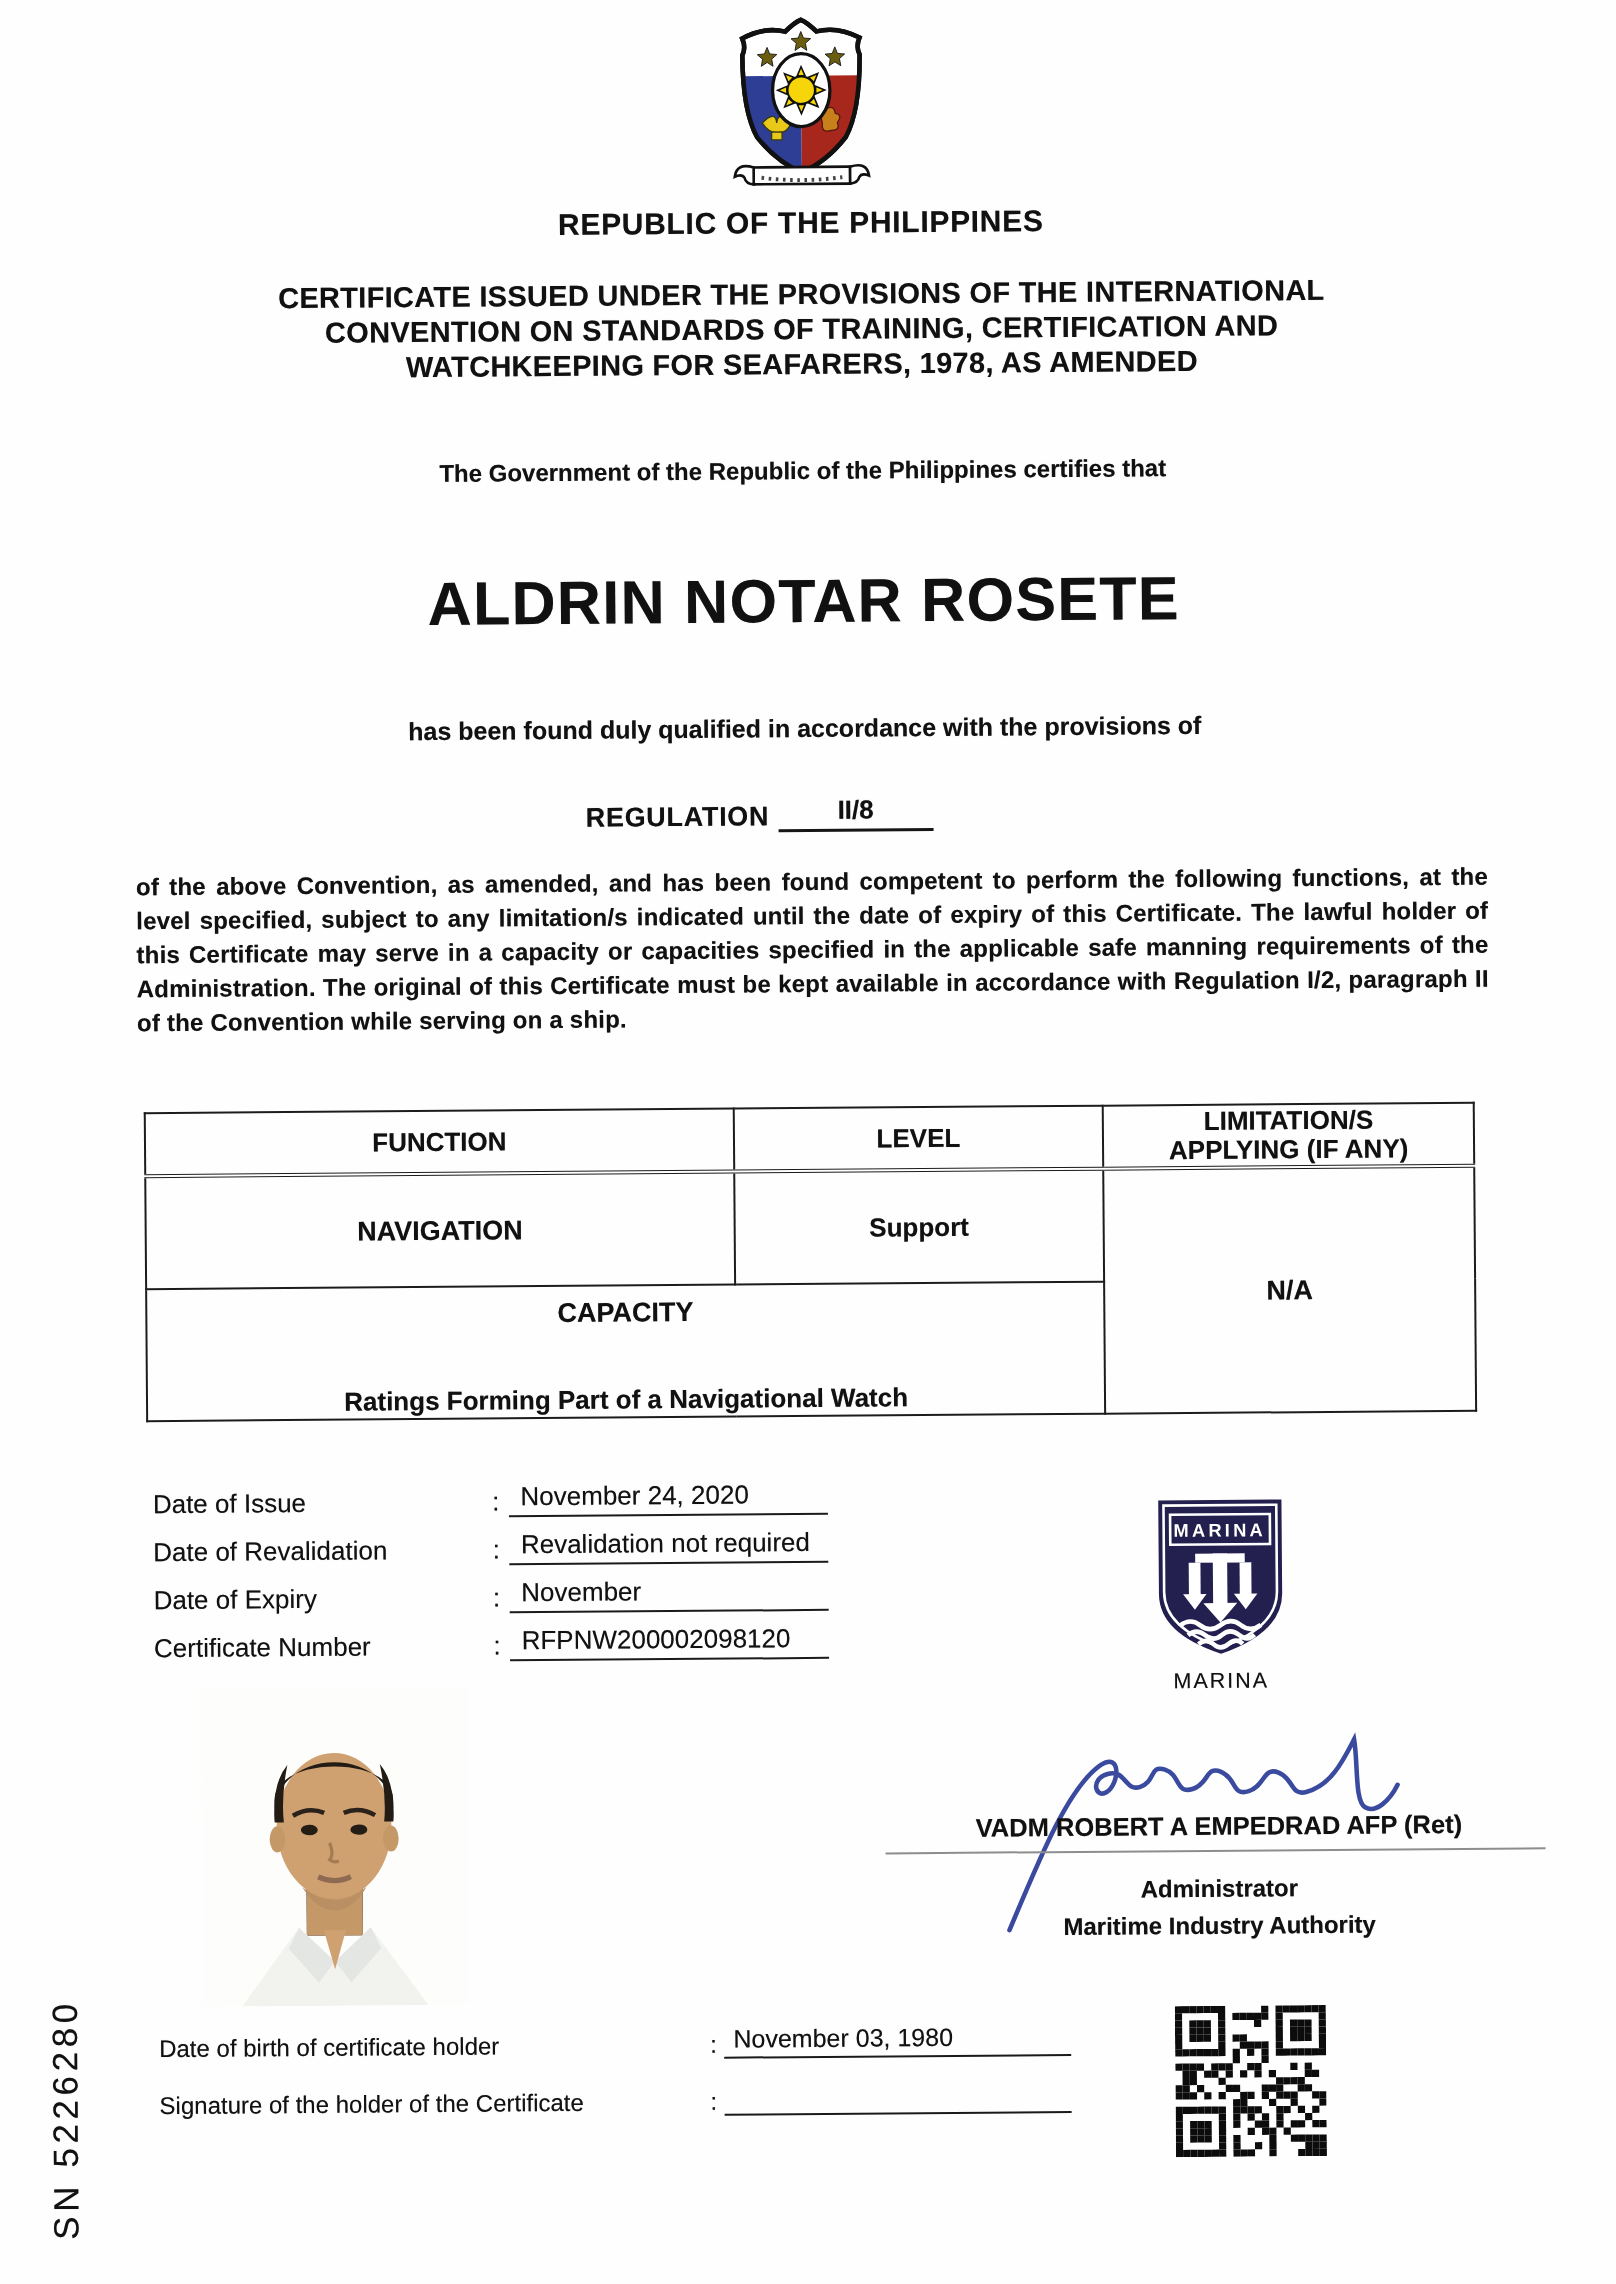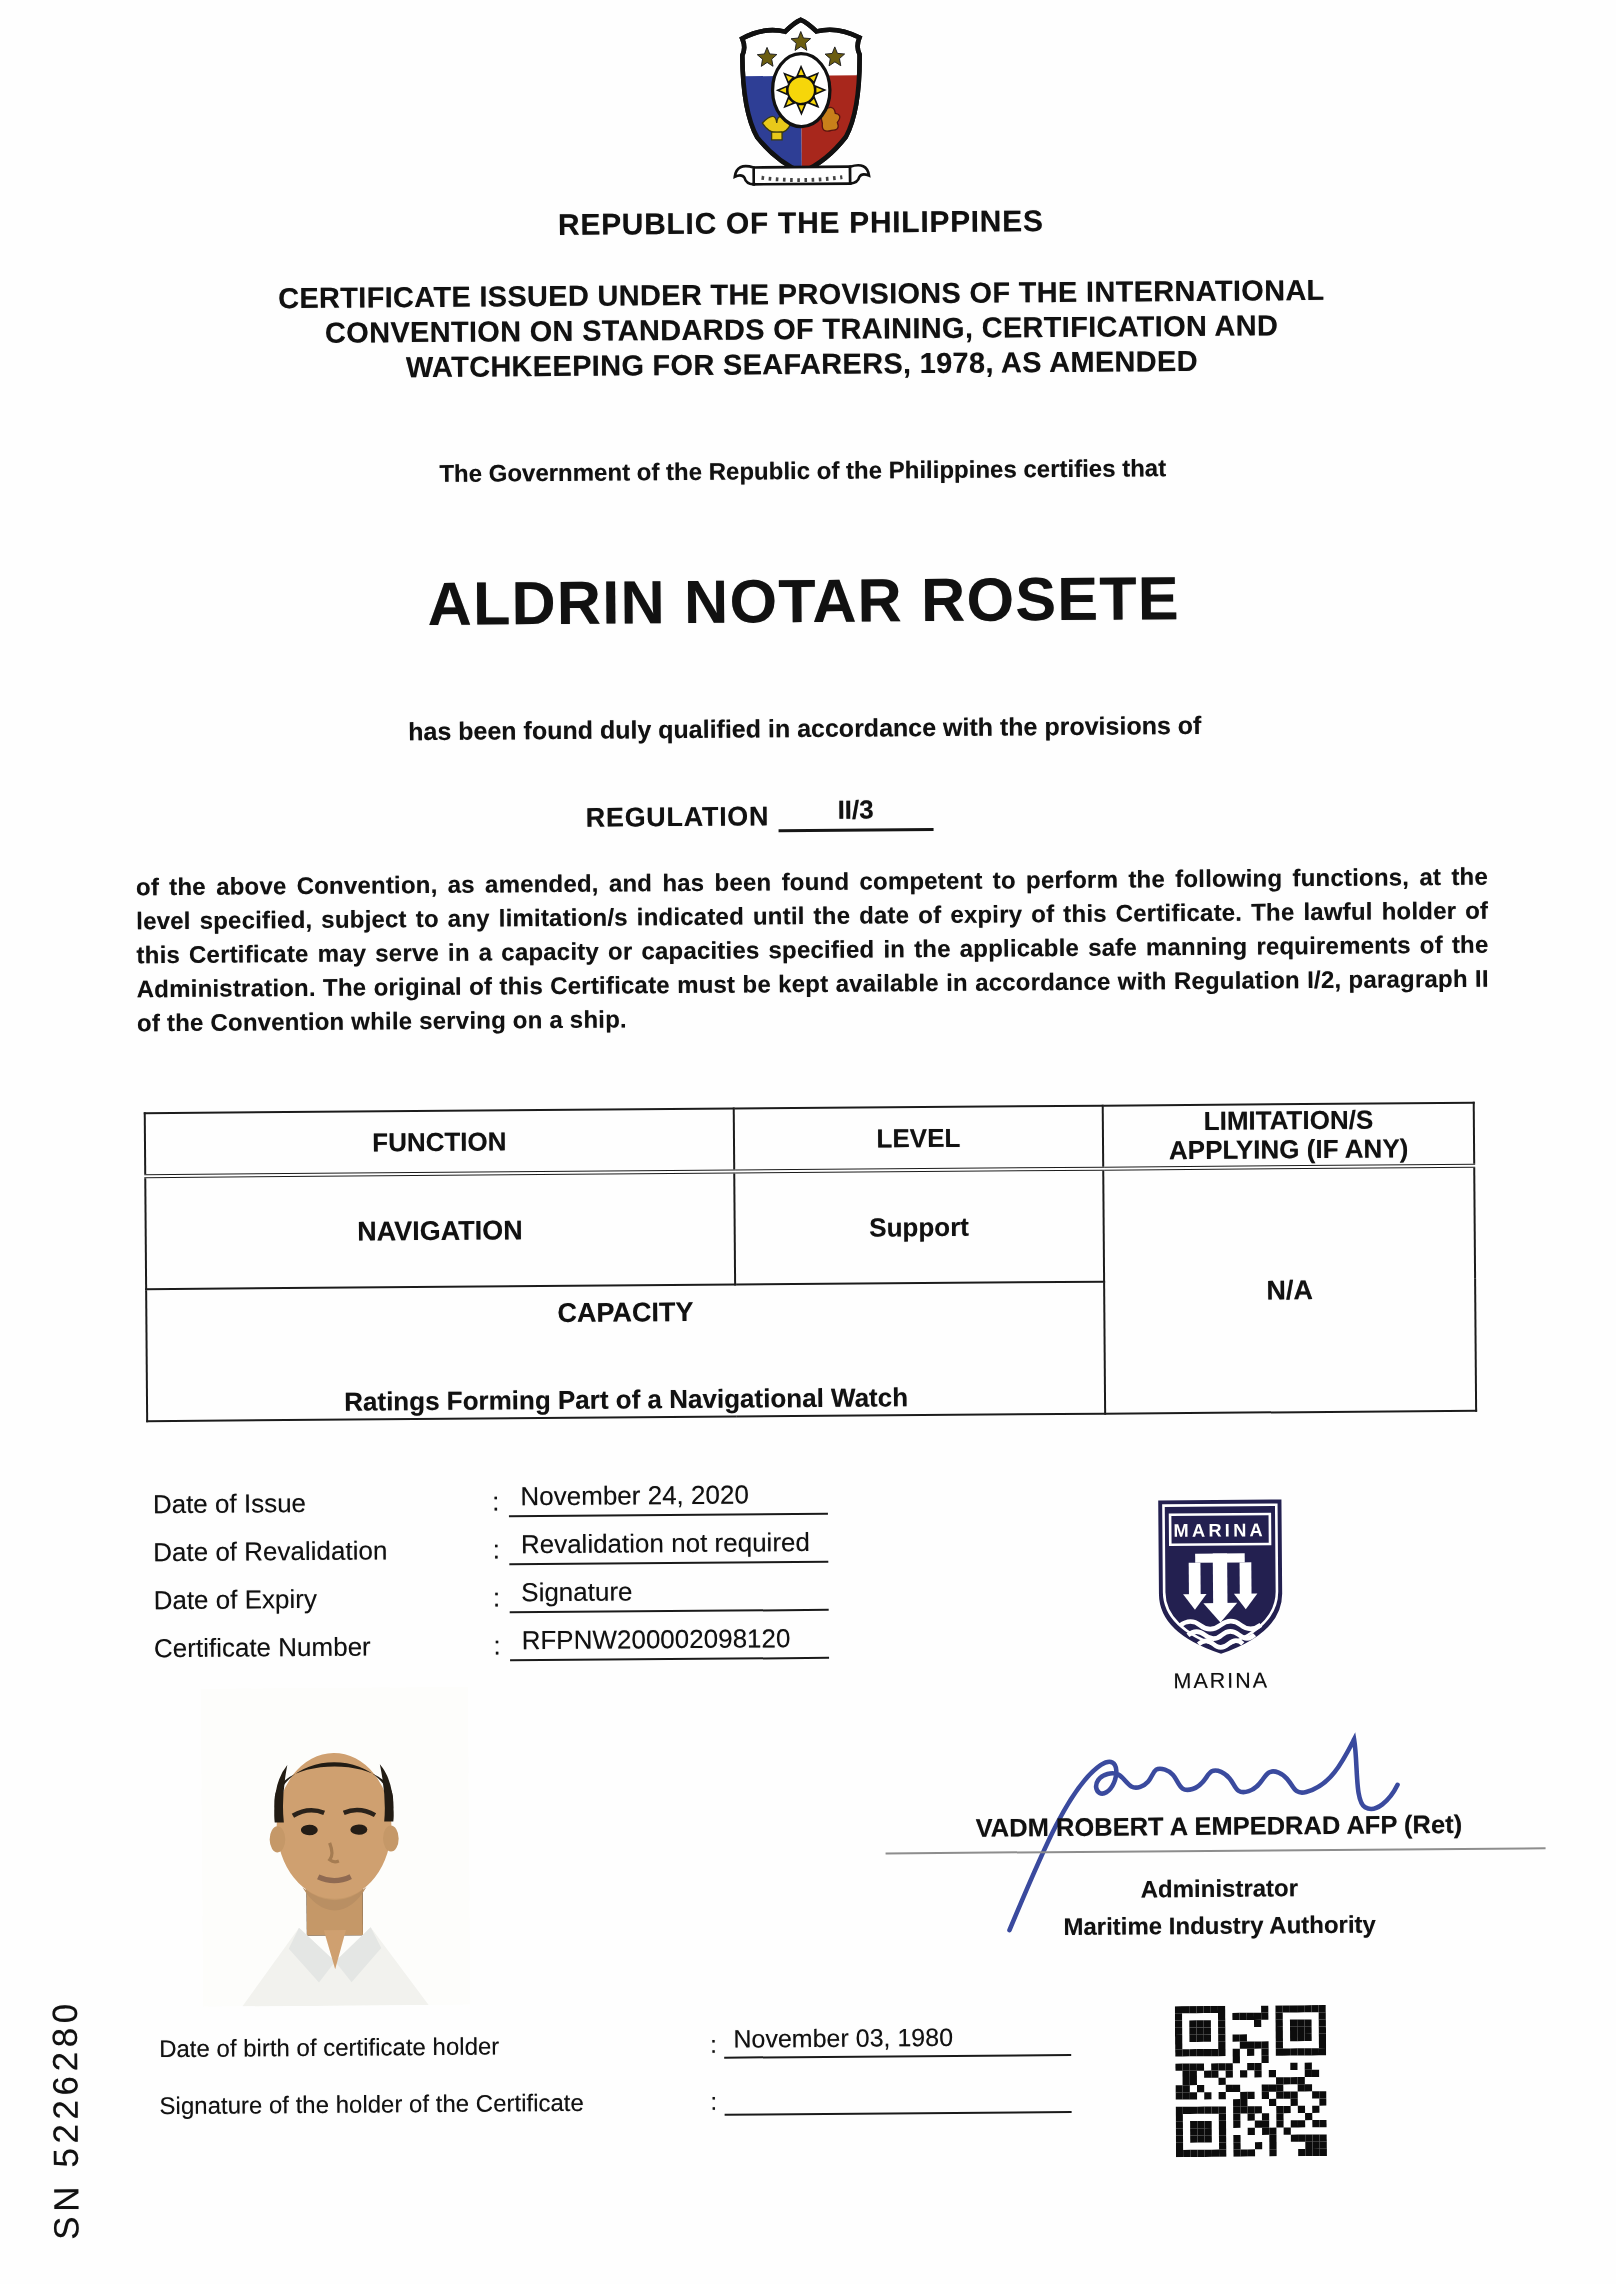--- a/index.html
+++ b/index.html
@@ -133,21 +133,21 @@
 
   <div class="abs ctr certifies b">The Government of the Republic of the Philippines certifies that</div>
 
   <div class="abs ctr holder-name b">ALDRIN NOTAR ROSETE</div>
 
   <div class="abs ctr qualified b">has been found duly qualified in accordance with the provisions of</div>
 
   <div class="abs regulation-row">
     <span class="regulation-label">REGULATION</span>
     <span class="regulation-box">
-      <span>II/3</span>
+      <span>II/8</span>
     </span>
   </div>
 
   <div class="abs body-par">of the above Convention, as amended, and has been found competent to perform the following functions, at the level specified, subject to any limitation/s indicated until the date of expiry of this Certificate. The lawful holder of this Certificate may serve in a capacity or capacities specified in the applicable safe manning requirements of the Administration. The original of this Certificate must be kept available in accordance with Regulation I/2, paragraph II of the Convention while serving on a ship.</div>
 
   <table class="comp">
     <tbody>
           <tr class="hdr">
       <th style="width:44.3%;">FUNCTION</th>
       <th style="width:27.8%;">LEVEL</th>
@@ -177,21 +177,21 @@
       <span class="d-valbox"><span>November 24, 2020</span></span>
     </div>
     <div class="d-row">
       <span class="d-label">Date of Revalidation</span>
       <span class="d-colon">:</span>
       <span class="d-valbox"><span>Revalidation not required</span></span>
     </div>
     <div class="d-row">
       <span class="d-label">Date of Expiry</span>
       <span class="d-colon">:</span>
-      <span class="d-valbox"><span>Signature</span></span>
+      <span class="d-valbox"><span>November</span></span>
     </div>
     <div class="d-row">
       <span class="d-label">Certificate Number</span>
       <span class="d-colon">:</span>
       <span class="d-valbox"><span>RFPNW200002098120</span></span>
     </div>
   </div>
 
   <div class="abs marina-wrap">
     <svg width="134" height="163" viewBox="0 0 205 250">

